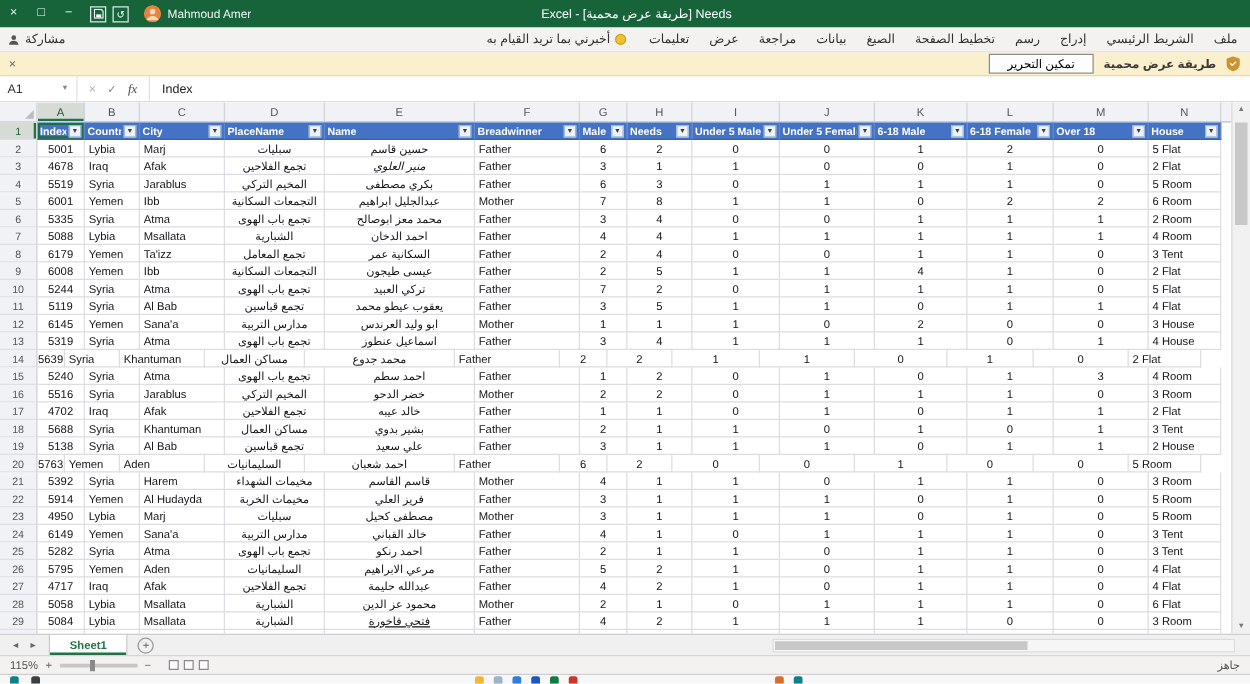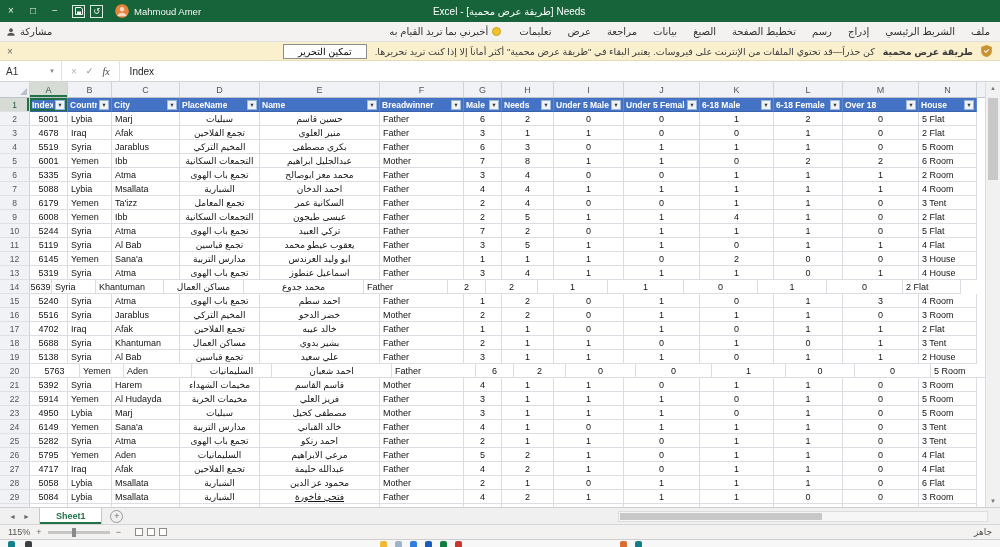--- a/index.html
+++ b/index.html
@@ -140,21 +140,20 @@
         </span>
       </div>
   </div>
 
   <div class="msgbar">
     <svg width="11" height="12" viewBox="0 0 16 18">
       <path d="M8 0l8 3v6c0 5-3.5 8-8 9-4.5-1-8-4-8-9V3z" fill="#c99332"></path>
       <path d="M4.5 8.5l2.5 2.5 4.5-4.5" stroke="#fff" stroke-width="1.6" fill="none"></path>
     </svg>
     <span class="msgtitle">طريقة عرض محمية</span>
-    <span class="msgtext">كن حذراً—قد تحتوي الملفات من الإنترنت على فيروسات. يعتبر البقاء في "طريقة عرض محمية" أكثر أماناً إلا إذا كنت تريد تحريرها.</span>
     <button class="msgbtn">تمكين التحرير</button>
     <span class="msgclose">×</span>
   </div>
 
   <div class="fbar">
     <div class="namebox">
       <span>A1</span>
       <span class="dd">▼</span>
     </div>
     <div class="fxbtns">
@@ -259,21 +258,21 @@
           <div class="cell" style="width: 69px; justify-content: center;">2</div>
           <div class="cell" style="width: 76px; justify-content: center;">0</div>
           <div class="cell" style="width: 58px; justify-content: flex-start;">5 Flat</div>
         </div>
         <div class="grow">
           <div class="rownum">3</div>
           <div class="cell" style="width: 38px; justify-content: center;">4678</div>
           <div class="cell" style="width: 44px; justify-content: flex-start;">Iraq</div>
           <div class="cell" style="width: 68px; justify-content: flex-start;">Afak</div>
           <div class="cell" dir="rtl" style="width: 80px; justify-content: center;">تجمع الفلاحين</div>
-          <div class="cell" dir="rtl" style="width: 120px; justify-content: center;">منير العلوي</div>
+          <div class="cell" dir="rtl" style="width: 120px; justify-content: center; font-style: italic;">منير العلوي</div>
           <div class="cell" style="width: 84px; justify-content: flex-start;">Father</div>
           <div class="cell" style="width: 38px; justify-content: center;">3</div>
           <div class="cell" style="width: 52px; justify-content: center;">1</div>
           <div class="cell" style="width: 70px; justify-content: center;">1</div>
           <div class="cell" style="width: 76px; justify-content: center;">0</div>
           <div class="cell" style="width: 74px; justify-content: center;">0</div>
           <div class="cell" style="width: 69px; justify-content: center;">1</div>
           <div class="cell" style="width: 76px; justify-content: center;">0</div>
           <div class="cell" style="width: 58px; justify-content: flex-start;">2 Flat</div>
         </div>
@@ -544,21 +543,21 @@
           <div class="cell" style="width: 52px; justify-content: center;">1</div>
           <div class="cell" style="width: 70px; justify-content: center;">1</div>
           <div class="cell" style="width: 76px; justify-content: center;">1</div>
           <div class="cell" style="width: 74px; justify-content: center;">0</div>
           <div class="cell" style="width: 69px; justify-content: center;">1</div>
           <div class="cell" style="width: 76px; justify-content: center;">1</div>
           <div class="cell" style="width: 58px; justify-content: flex-start;">2 House</div>
         </div>
         <div class="grow">
           <div class="rownum">20</div>
-          <div class="cell" style="width: 50px; justify-content: center;">5763</div>
+          <div class="cell" style="width: 22px; justify-content: center;">5763</div>
           <div class="cell" style="width: 44px; justify-content: flex-start;">Yemen</div>
           <div class="cell" style="width: 68px; justify-content: flex-start;">Aden</div>
           <div class="cell" dir="rtl" style="width: 80px; justify-content: center;">السليمانيات</div>
           <div class="cell" dir="rtl" style="width: 120px; justify-content: center;">احمد شعبان</div>
           <div class="cell" style="width: 84px; justify-content: flex-start;">Father</div>
           <div class="cell" style="width: 38px; justify-content: center;">6</div>
           <div class="cell" style="width: 52px; justify-content: center;">2</div>
           <div class="cell" style="width: 70px; justify-content: center;">0</div>
           <div class="cell" style="width: 76px; justify-content: center;">0</div>
           <div class="cell" style="width: 74px; justify-content: center;">1</div>

